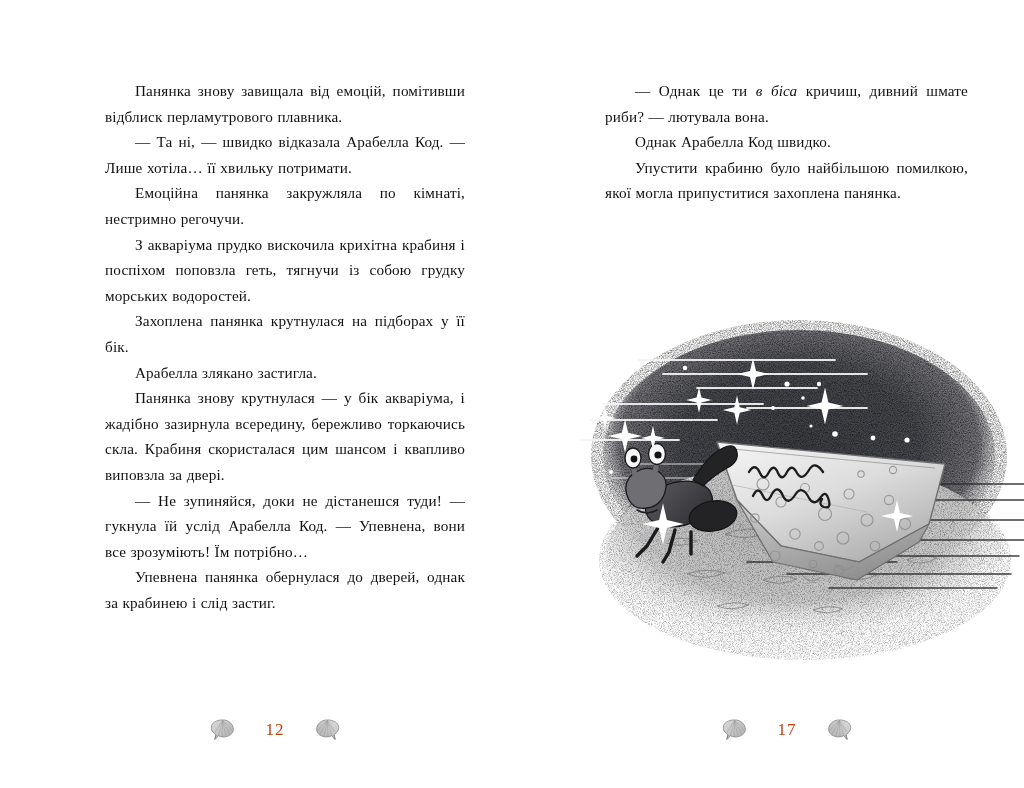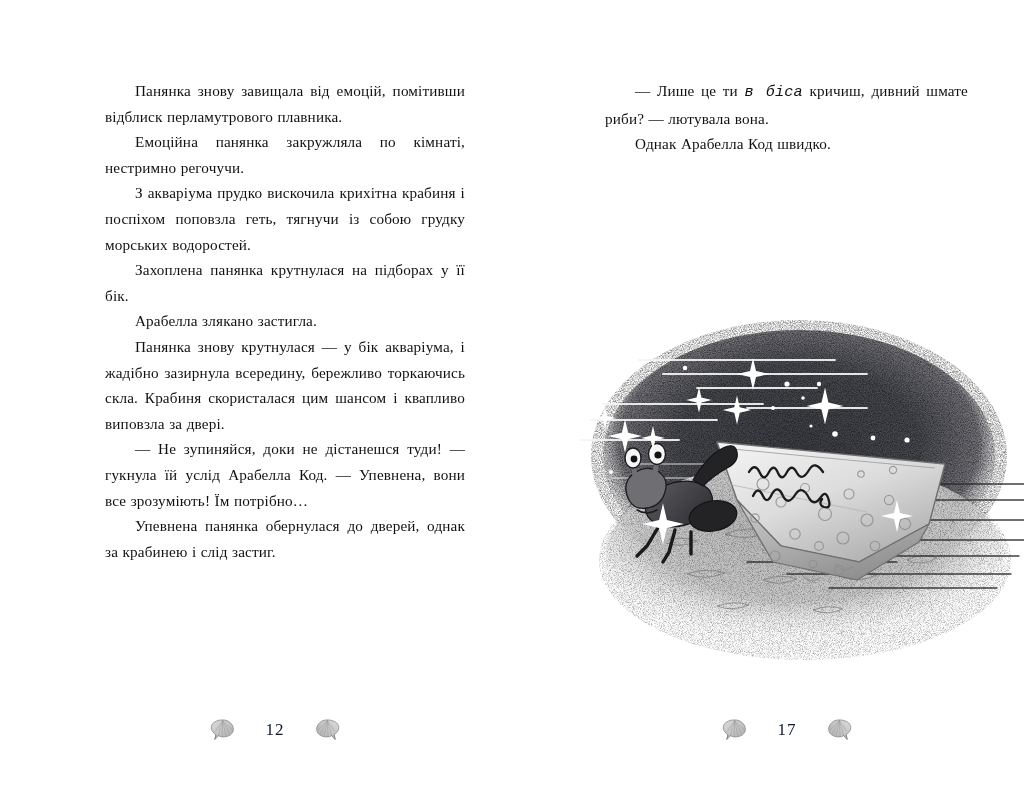--- a/index.html
+++ b/index.html
@@ -53,36 +53,36 @@
   
   .shout {
     font-size: 22.5px;
     letter-spacing: 0.6px;
     line-height: 1.08;
   }
   .shout-para {
     line-height: 30px;
   }
 
-  em.it { font-style: italic; font-family: Liberation Mono, monospace; }
+  em.it { font-style: italic; }
 
   
   .folio {
     position: absolute;
     bottom: 46px;
     width: 100%;
     display: flex;
     align-items: center;
     justify-content: center;
     gap: 30px;
     pointer-events: none;
   }
   .folio-num {
     font-size: 17px;
-    color: #0f172a;
+    color: #c2410c;
     letter-spacing: 1px;
     min-width: 20px;
     text-align: center;
   }
   .shell {
     width: 26px;
     height: 24px;
     opacity: .82;
   }
   .shell.flip { transform: scaleX(-1); }
@@ -99,20 +99,21 @@
 </style>
 </head>
 <body>
 
 <div id="spread">
 
   <div class="page page-left">
     <div class="text-col">
 
       <p class="para">Панянка знову завищала від емоцій, помітивши відблиск перламутрового плавника.</p>
+      <p class="para">— Та ні, — швидко відказала Арабелла Код. — Лише хотіла… її хвильку потримати.</p>
       <p class="para">Емоційна панянка закружляла по кімнаті, нестримно регочучи.</p>
 
 
       <p class="para">З акваріума прудко вискочила крихітна крабиня і поспіхом поповзла геть, тягнучи із собою грудку морських водоростей.</p>
       <p class="para">Захоплена панянка крутнулася на підборах у її бік.</p>
       <p class="para">Арабелла злякано застигла.</p>
       <p class="para">Панянка знову крутнулася — у бік акваріума, і жадібно зазирнула всередину, бережливо торкаючись скла. Крабиня скористалася цим шансом і квапливо виповзла за двері.</p>
       <p class="para">— Не зупиняйся, доки не дістанешся туди! — гукнула їй услід Арабелла Код. — Упевнена, вони все зрозуміють! Їм потрібно…</p>
       <p class="para">Упевнена панянка обернулася до дверей, однак за крабинею і слід застиг.</p>
     </div>
@@ -141,22 +142,23 @@
         </defs>
         <path d="M21 3 C31 3 38 10 38 18 C38 25 31 30 22 30 C19 30 16 29 14 28 L9 34 L10 26 C5 23 3 19 3 15 C3 8 11 3 21 3 Z" fill="url(#shg2)" stroke="#5c5c5c" stroke-width="1.1"></path>
         <path d="M21 4 L14 28 M21 4 L20 29 M21 4 L26 28 M21 4 L32 25 M21 4 L36 19 M21 4 L9 22" stroke="#7d7d7d" stroke-width=".8" fill="none" opacity=".85"></path>
         <path d="M11 27 L8 34" stroke="#5c5c5c" stroke-width="1.1" fill="none"></path>
       </svg>
     </div>
   </div>
 
   <div class="page page-right">
     <div class="text-col">
-      <p class="para"><span>— Лише це ти </span><em class="it">в біса</em><span> кричиш, дивний шмате риби? — лютувала вона.</span></p>
+      <p class="para"><span>— Однак це ти </span><em class="it">в біса</em><span> кричиш, дивний шмате риби? — лютувала вона.</span></p>
       <p class="para">Однак Арабелла Код швидко.</p>
+      <p class="para">Упустити крабиню було найбільшою помилкою, якої могла припуститися захоплена панянка.</p>
     </div>
 
     <div class="folio">
       <svg class="shell" viewBox="0 0 40 38">
         <defs>
           <linearGradient id="shg3" x1="0" y1="0" x2="1" y2="1">
             <stop offset="0" stop-color="#d6d6d6"></stop>
             <stop offset="1" stop-color="#9a9a9a"></stop>
           </linearGradient>
         </defs>

